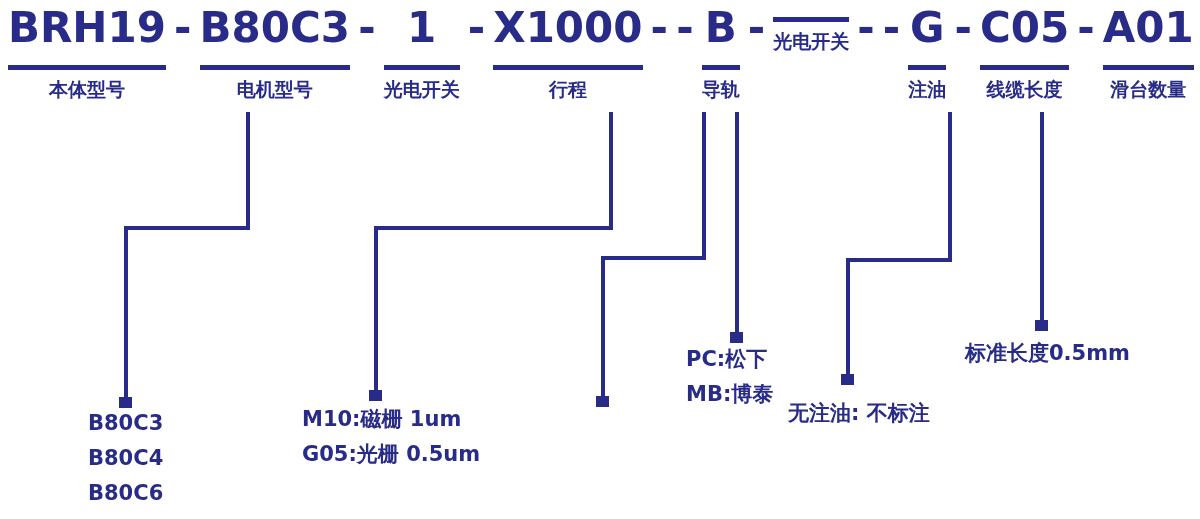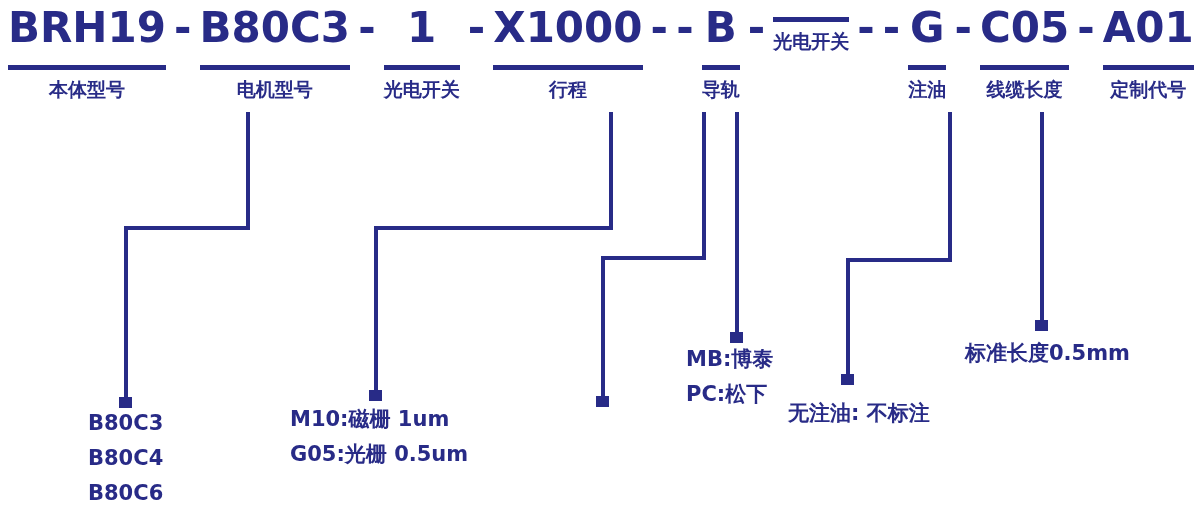--- a/index.html
+++ b/index.html
@@ -123,21 +123,21 @@
     <div class="seg-col">
       <span class="seg-code">C05</span>
       <span class="seg-bar"></span>
       <span class="seg-label">线缆长度</span>
     </div>
     <span class="dash">-</span>
 
     <div class="seg-col">
       <span class="seg-code">A01</span>
       <span class="seg-bar"></span>
-      <span class="seg-label">定制代号</span>
+      <span class="seg-label">滑台数量</span>
     </div>
 
   </div>
 
   <div class="ln" style="left:246px; top:112px; width:4px; height:118px;"></div>
   <div class="ln" style="left:124px; top:226px; width:126px; height:4px;"></div>
   <div class="ln" style="left:124px; top:226px; width:4px; height:178px;"></div>
   <div class="dot" style="left:119px; top:397px;"></div>
 
   <div class="ln" style="left:609px; top:112px; width:4px; height:118px;"></div>
@@ -160,28 +160,28 @@
 
   <div class="ln" style="left:1040px; top:112px; width:4px; height:214px;"></div>
   <div class="dot" style="left:1035px; top:320px;"></div>
 
   <div class="legend" style="left:88px; top:406px;">
     <div>B80C3</div>
     <div>B80C4</div>
     <div>B80C6</div>
   </div>
 
-  <div class="legend" style="left:290px; top:402px;">
+  <div class="legend" style="left:302px; top:402px;">
     <div>M10:磁栅 1um</div>
     <div>G05:光栅 0.5um</div>
   </div>
 
 
   <div class="legend" style="left:686px; top:342px;">
+    <div>PC:松下</div>
     <div>MB:博泰</div>
-    <div>PC:松下</div>
   </div>
 
   <div class="legend" style="left:788px; top:396px;text-align:center;">无注油: 不标注</div>
 
   <div class="legend" style="left:945px; top:336px;margin-left:20px;">标准长度0.5mm</div>
 
 </div>
 
 </body></html>

